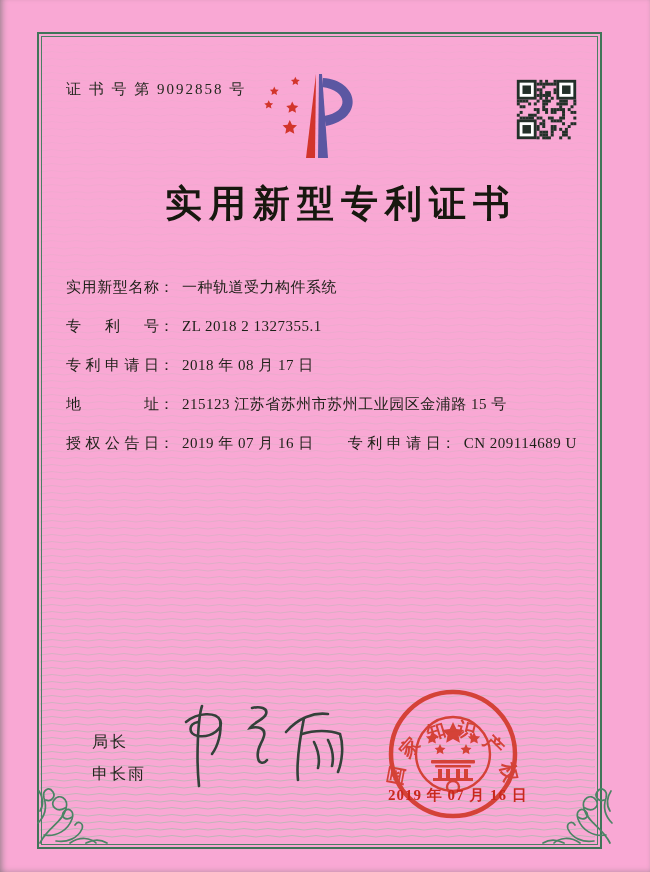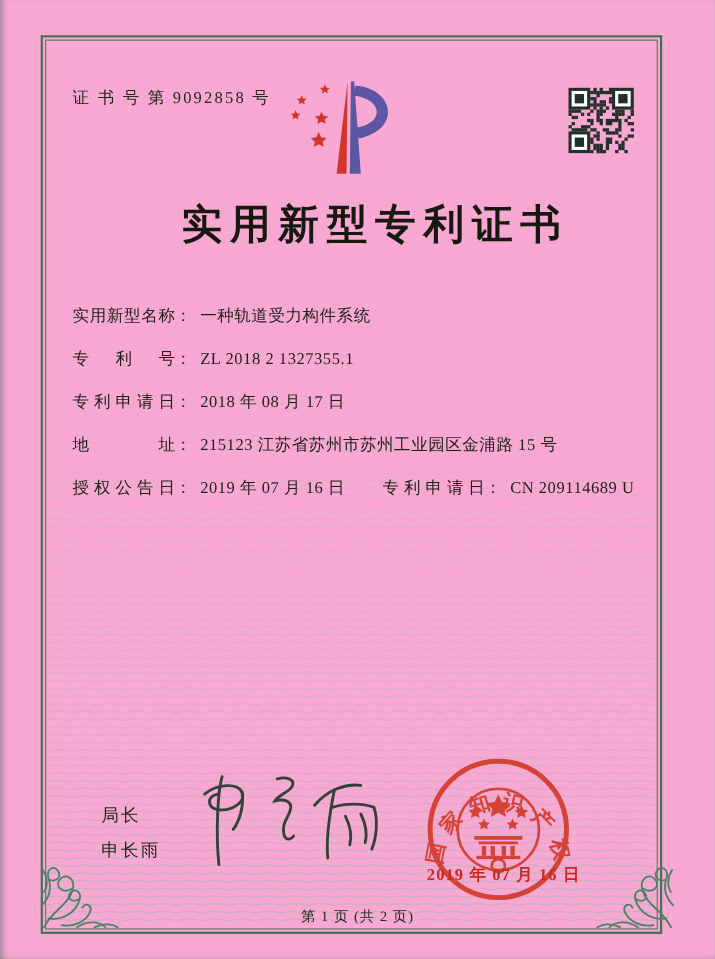--- a/index.html
+++ b/index.html
@@ -416,14 +416,13 @@
         <rect x="63" y="83" width="4" height="9"></rect>
         <rect x="73" y="83" width="4" height="9"></rect>
         <rect x="81" y="83" width="4" height="9"></rect>
         <rect x="50" y="92" width="40" height="3"></rect>
         <circle cx="70" cy="101" r="6" fill="none" stroke="#d23a2b" stroke-width="2.4"></circle>
       </g>
     </g>
   </svg>
   <div class="seal-date">2019 年 07 月 16 日</div>
 
-  <div class="footer">第 1 页 (共 2 页)</div>
 </div>
 
 </body></html>

